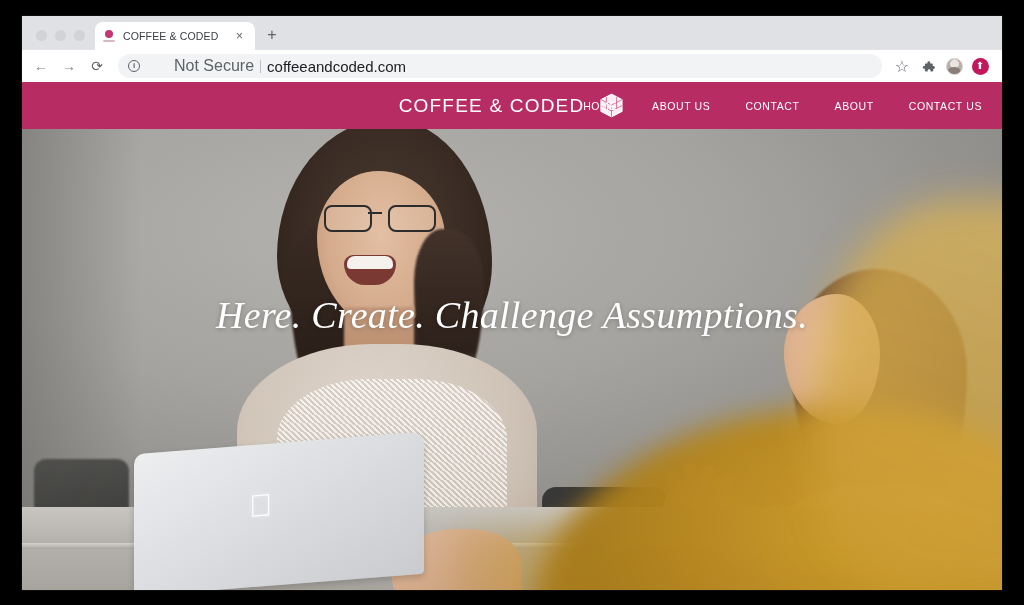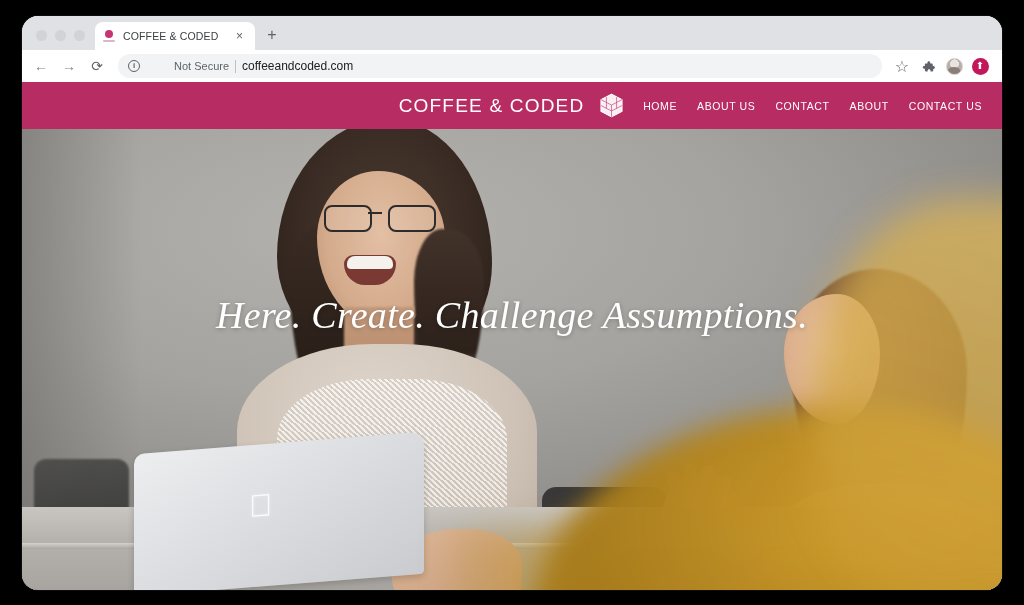--- a/index.html
+++ b/index.html
@@ -13,21 +13,21 @@
     position: relative;
   }
 
   
   .browser-window {
     position: absolute;
     left: 22px;
     top: 16px;
     width: 980px;
     height: 574px;
-    border-radius: 16px;
+    border-radius: 1px;
     overflow: hidden;
     background: #ffffff;
     box-shadow: 0 0 0 1px rgba(255,255,255,0.05);
   }
 
   
   .tab-strip {
     height: 34px;
     background: #dfe1e5;
     display: flex;
@@ -139,32 +139,32 @@
     border: 1.2px solid #5f6368;
     border-radius: 50%;
     display: flex; align-items: center; justify-content: center;
     font-size: 8px;
     font-weight: bold;
     color: #5f6368;
     flex: 0 0 12px;
     line-height: 1;
   }
   .not-secure {
-    font-size: 11px;
+    font-size: 16px;
     color: #5f6368;
     white-space: nowrap;
     padding-left: 28px;
   }
   .url-sep {
     width: 1px; height: 13px;
     background: #bdc1c6;
     flex: 0 0 1px;
   }
   .url-text {
-    font-size: 12px;
+    font-size: 15px;
     color: #202124;
     white-space: nowrap;
     overflow: hidden;
     text-overflow: ellipsis;
     text-align: center;
   }
   .tb-icon {
     width: 24px; height: 24px;
     display: flex; align-items: center; justify-content: center;
     flex: 0 0 24px;
@@ -232,21 +232,21 @@
   }
   .cube-logo {
     width: 27px; height: 27px;
     display: block;
     pointer-events: auto;
   }
   .site-nav {
     margin-left: auto;
     display: flex;
     align-items: center;
-    gap: 20px;
+    gap: 35px;
     padding-right: 20px;
     z-index: 4;
   }
   .nav-link {
     color: #ffffff;
     font-size: 10.5px;
     letter-spacing: .6px;
     white-space: nowrap;
   }
 

